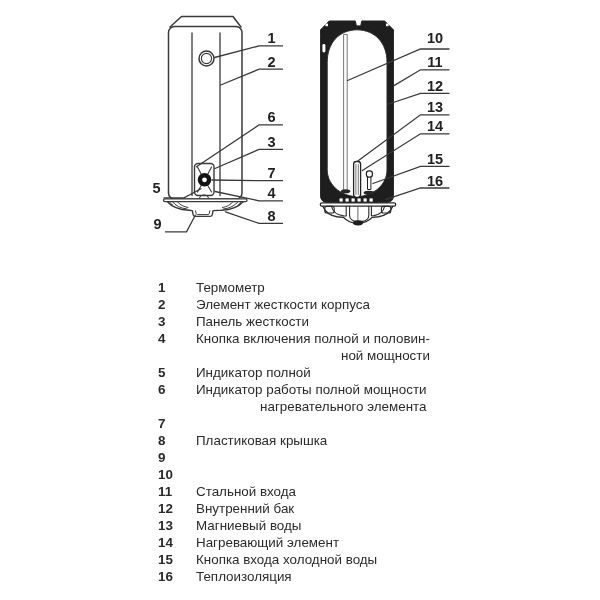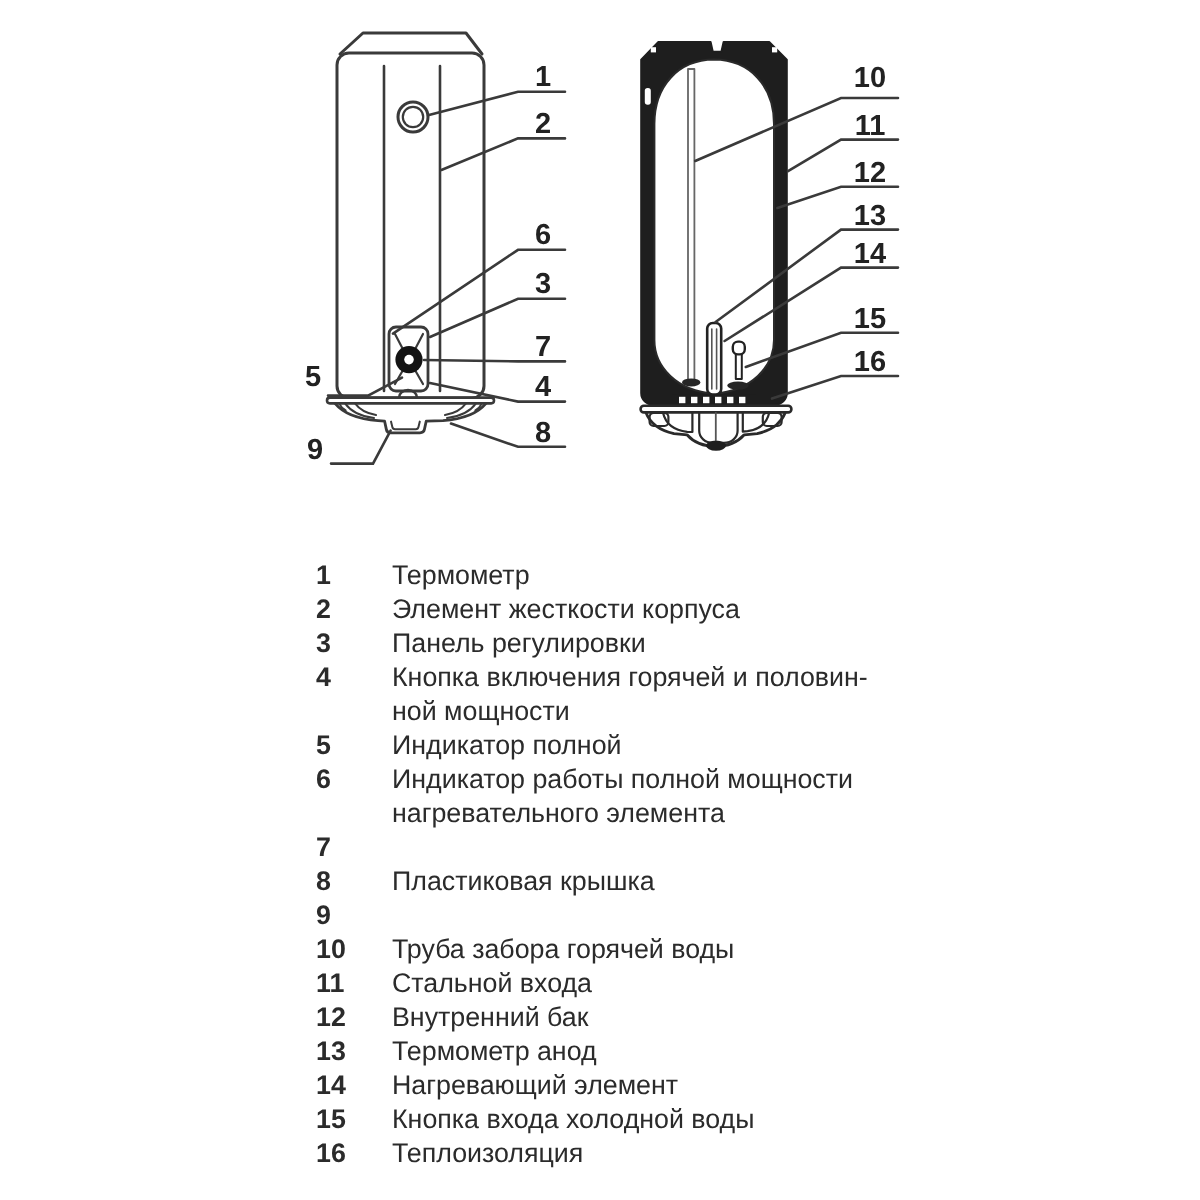--- a/index.html
+++ b/index.html
@@ -6,21 +6,21 @@
   body{width:600px;height:600px;position:relative;overflow:hidden;
        font-family:"Liberation Sans","DejaVu Sans",sans-serif;}
   .figure-wrap{position:absolute;left:0;top:0;width:600px;height:268px;}
   svg{display:block;}
   svg text.cnum{font-family:"Liberation Sans","DejaVu Sans",sans-serif;
        font-size:14.5px;font-weight:bold;fill:#222222;text-anchor:middle;}
   .legend{position:absolute;left:158px;top:279px;width:330px;
        font-size:13.4px;line-height:17px;color:#2b2b2b;}
   .lrow{display:flex;align-items:flex-start;}
   .lnum{flex:none;width:38px;font-weight:700;}
-  .ltext{white-space:pre-line;}
+  .ltext{white-space:pre-line;text-align:right;}
 </style>
 </head>
 <body>
 
 <div class="figure-wrap">
 <svg width="600" height="268" viewBox="0 0 600 268">
 
   <g stroke="#3a3a3a" fill="none" stroke-width="1.5" stroke-linecap="round" stroke-linejoin="round">
     <path d="M170,27 L181.5,16.5 L233,16.5 L241,27" fill="#ffffff"></path>
     <rect x="168.5" y="26.5" width="73.5" height="172.5" rx="6" fill="#ffffff"></rect>
@@ -124,25 +124,25 @@
   <div class="lrow">
       <span class="lnum">1</span>
       <span class="ltext">Термометр</span>
     </div>
   <div class="lrow">
       <span class="lnum">2</span>
       <span class="ltext">Элемент жесткости корпуса</span>
     </div>
   <div class="lrow">
       <span class="lnum">3</span>
-      <span class="ltext">Панель регулировки</span>
+      <span class="ltext">Панель жесткости</span>
     </div>
   <div class="lrow">
       <span class="lnum">4</span>
-      <span class="ltext">Кнопка включения горячей и половин-
+      <span class="ltext">Кнопка включения полной и половин-
 ной мощности</span>
     </div>
   <div class="lrow">
       <span class="lnum">5</span>
       <span class="ltext">Индикатор полной</span>
     </div>
   <div class="lrow">
       <span class="lnum">6</span>
       <span class="ltext">Индикатор работы полной мощности
 нагревательного элемента</span>
@@ -152,33 +152,32 @@
     </div>
   <div class="lrow">
       <span class="lnum">8</span>
       <span class="ltext">Пластиковая крышка</span>
     </div>
   <div class="lrow">
       <span class="lnum">9</span>
     </div>
   <div class="lrow">
       <span class="lnum">10</span>
-      <span class="ltext">Труба забора горячей воды</span>
     </div>
   <div class="lrow">
       <span class="lnum">11</span>
       <span class="ltext">Стальной входа</span>
     </div>
   <div class="lrow">
       <span class="lnum">12</span>
       <span class="ltext">Внутренний бак</span>
     </div>
   <div class="lrow">
       <span class="lnum">13</span>
-      <span class="ltext">Термометр анод</span>
+      <span class="ltext">Магниевый воды</span>
     </div>
   <div class="lrow">
       <span class="lnum">14</span>
       <span class="ltext">Нагревающий элемент</span>
     </div>
   <div class="lrow">
       <span class="lnum">15</span>
       <span class="ltext">Кнопка входа холодной воды</span>
     </div>
   <div class="lrow">

